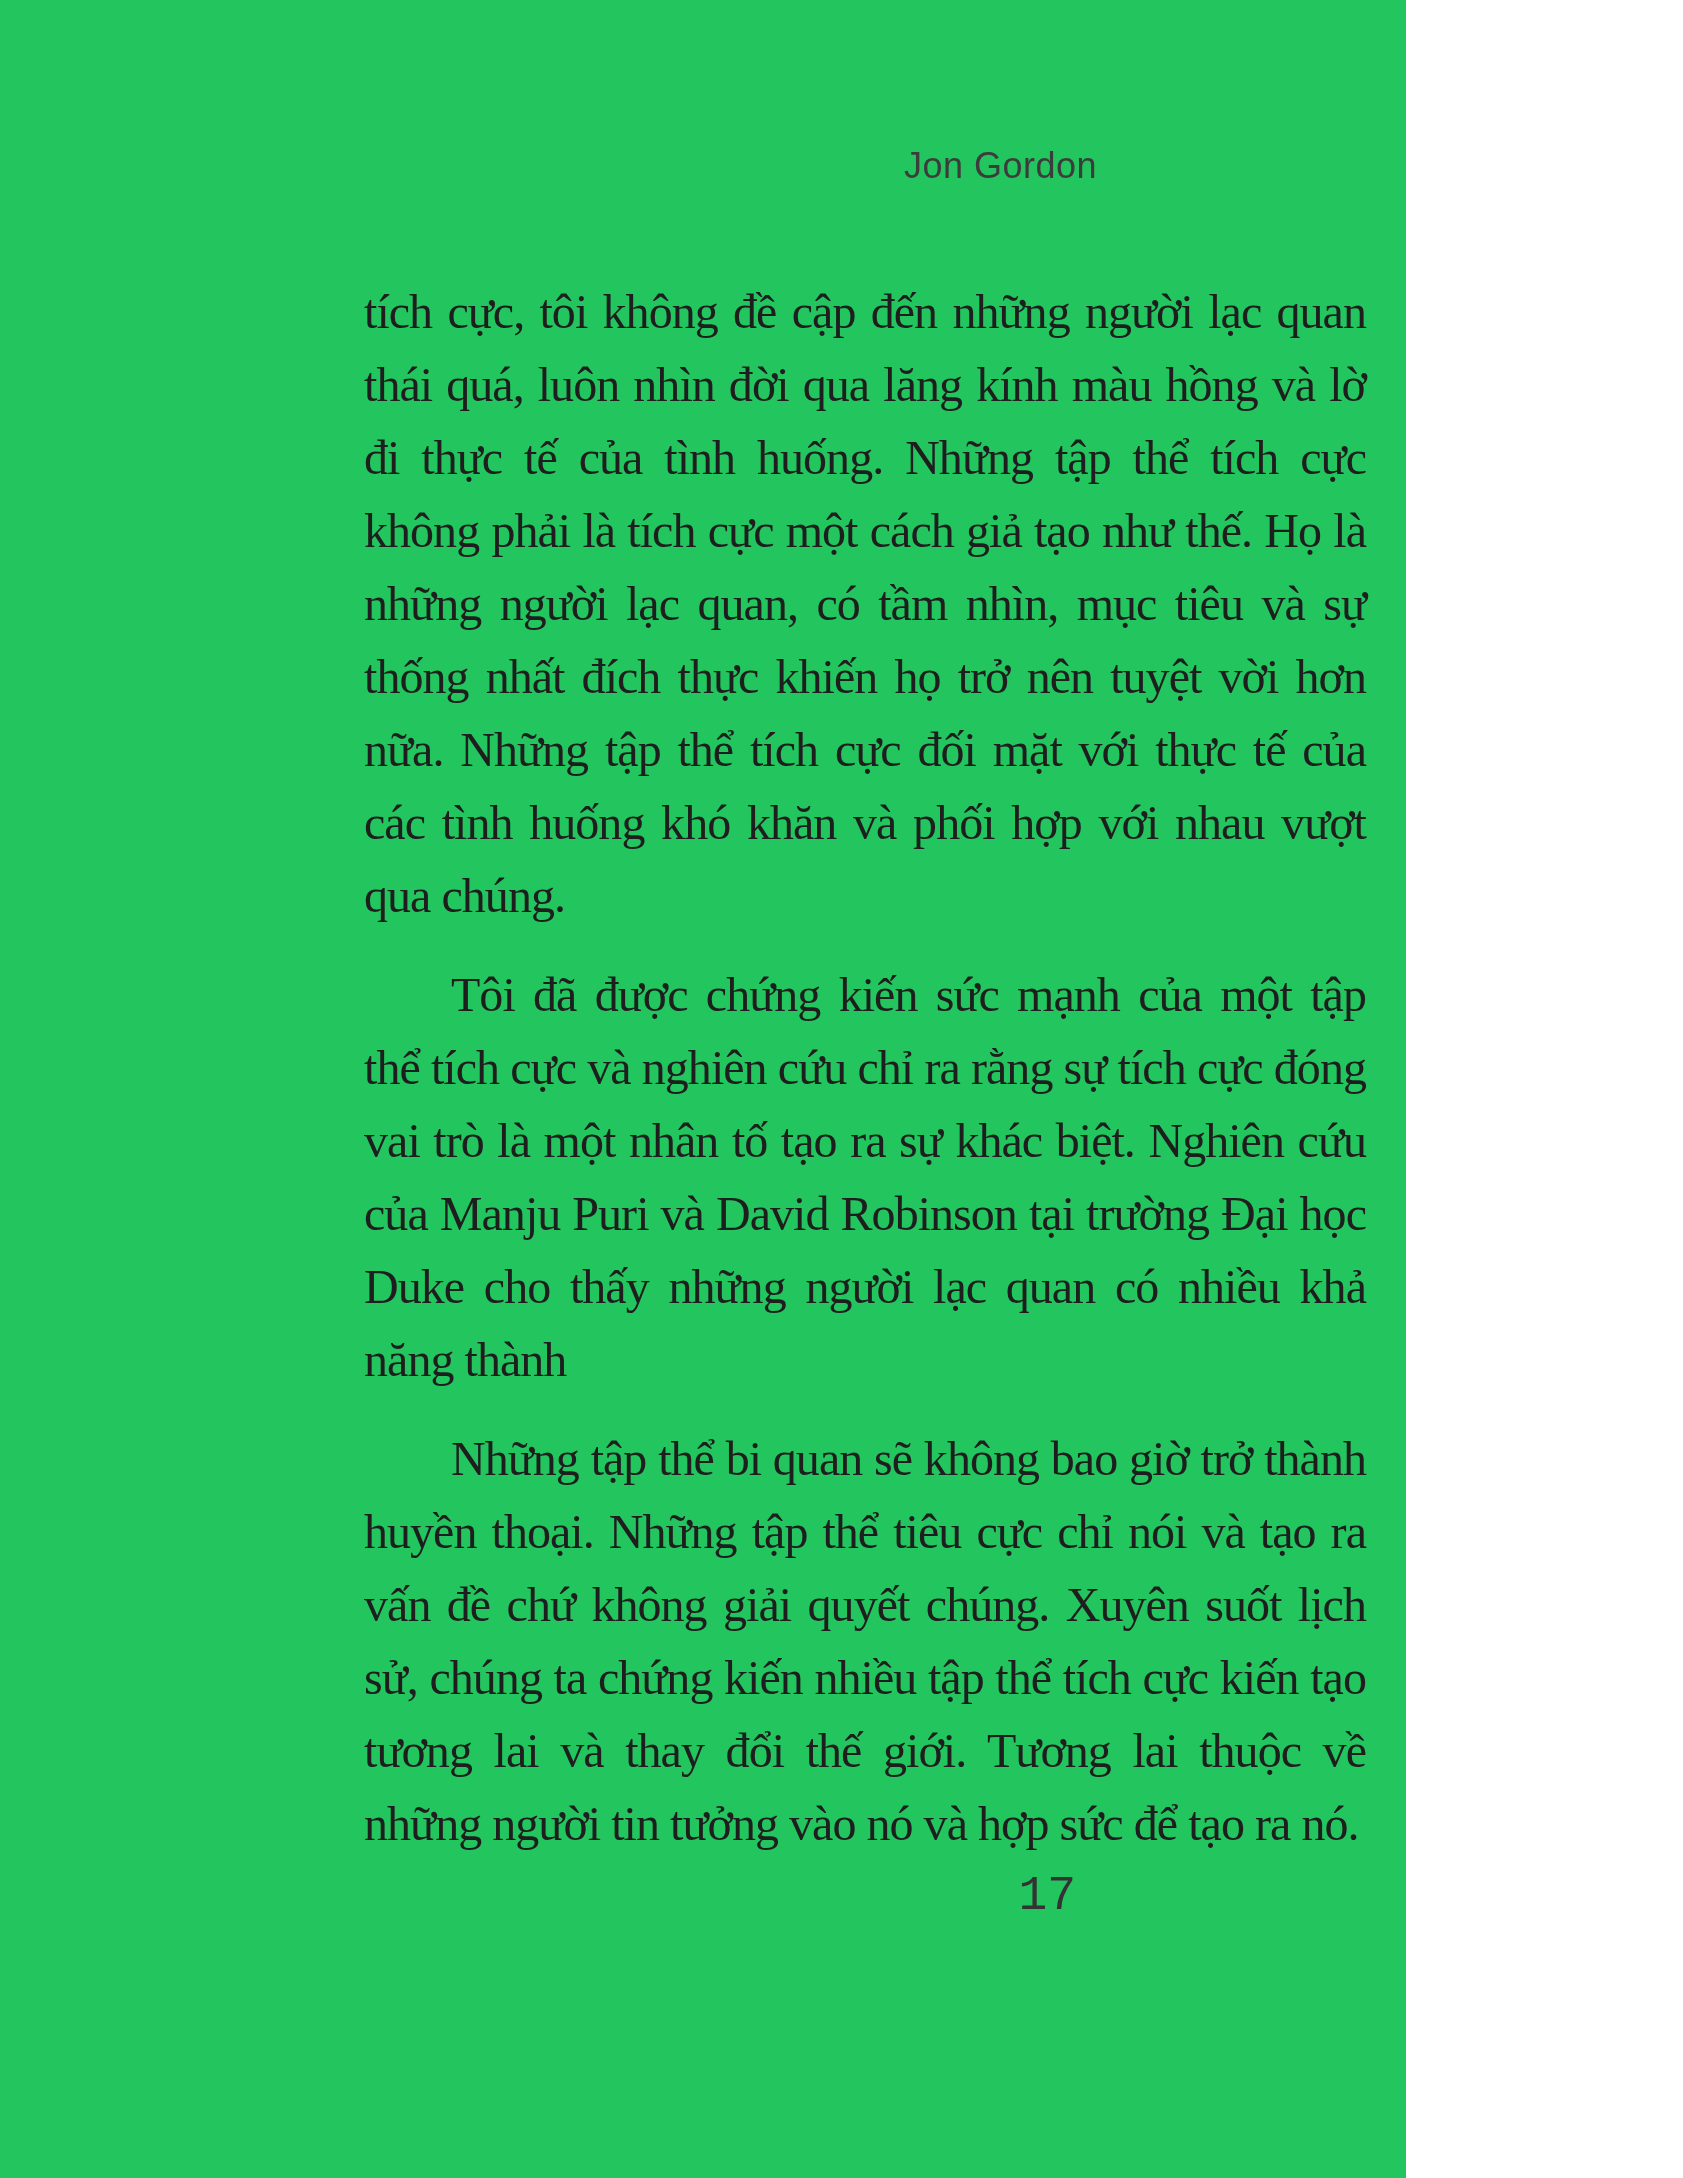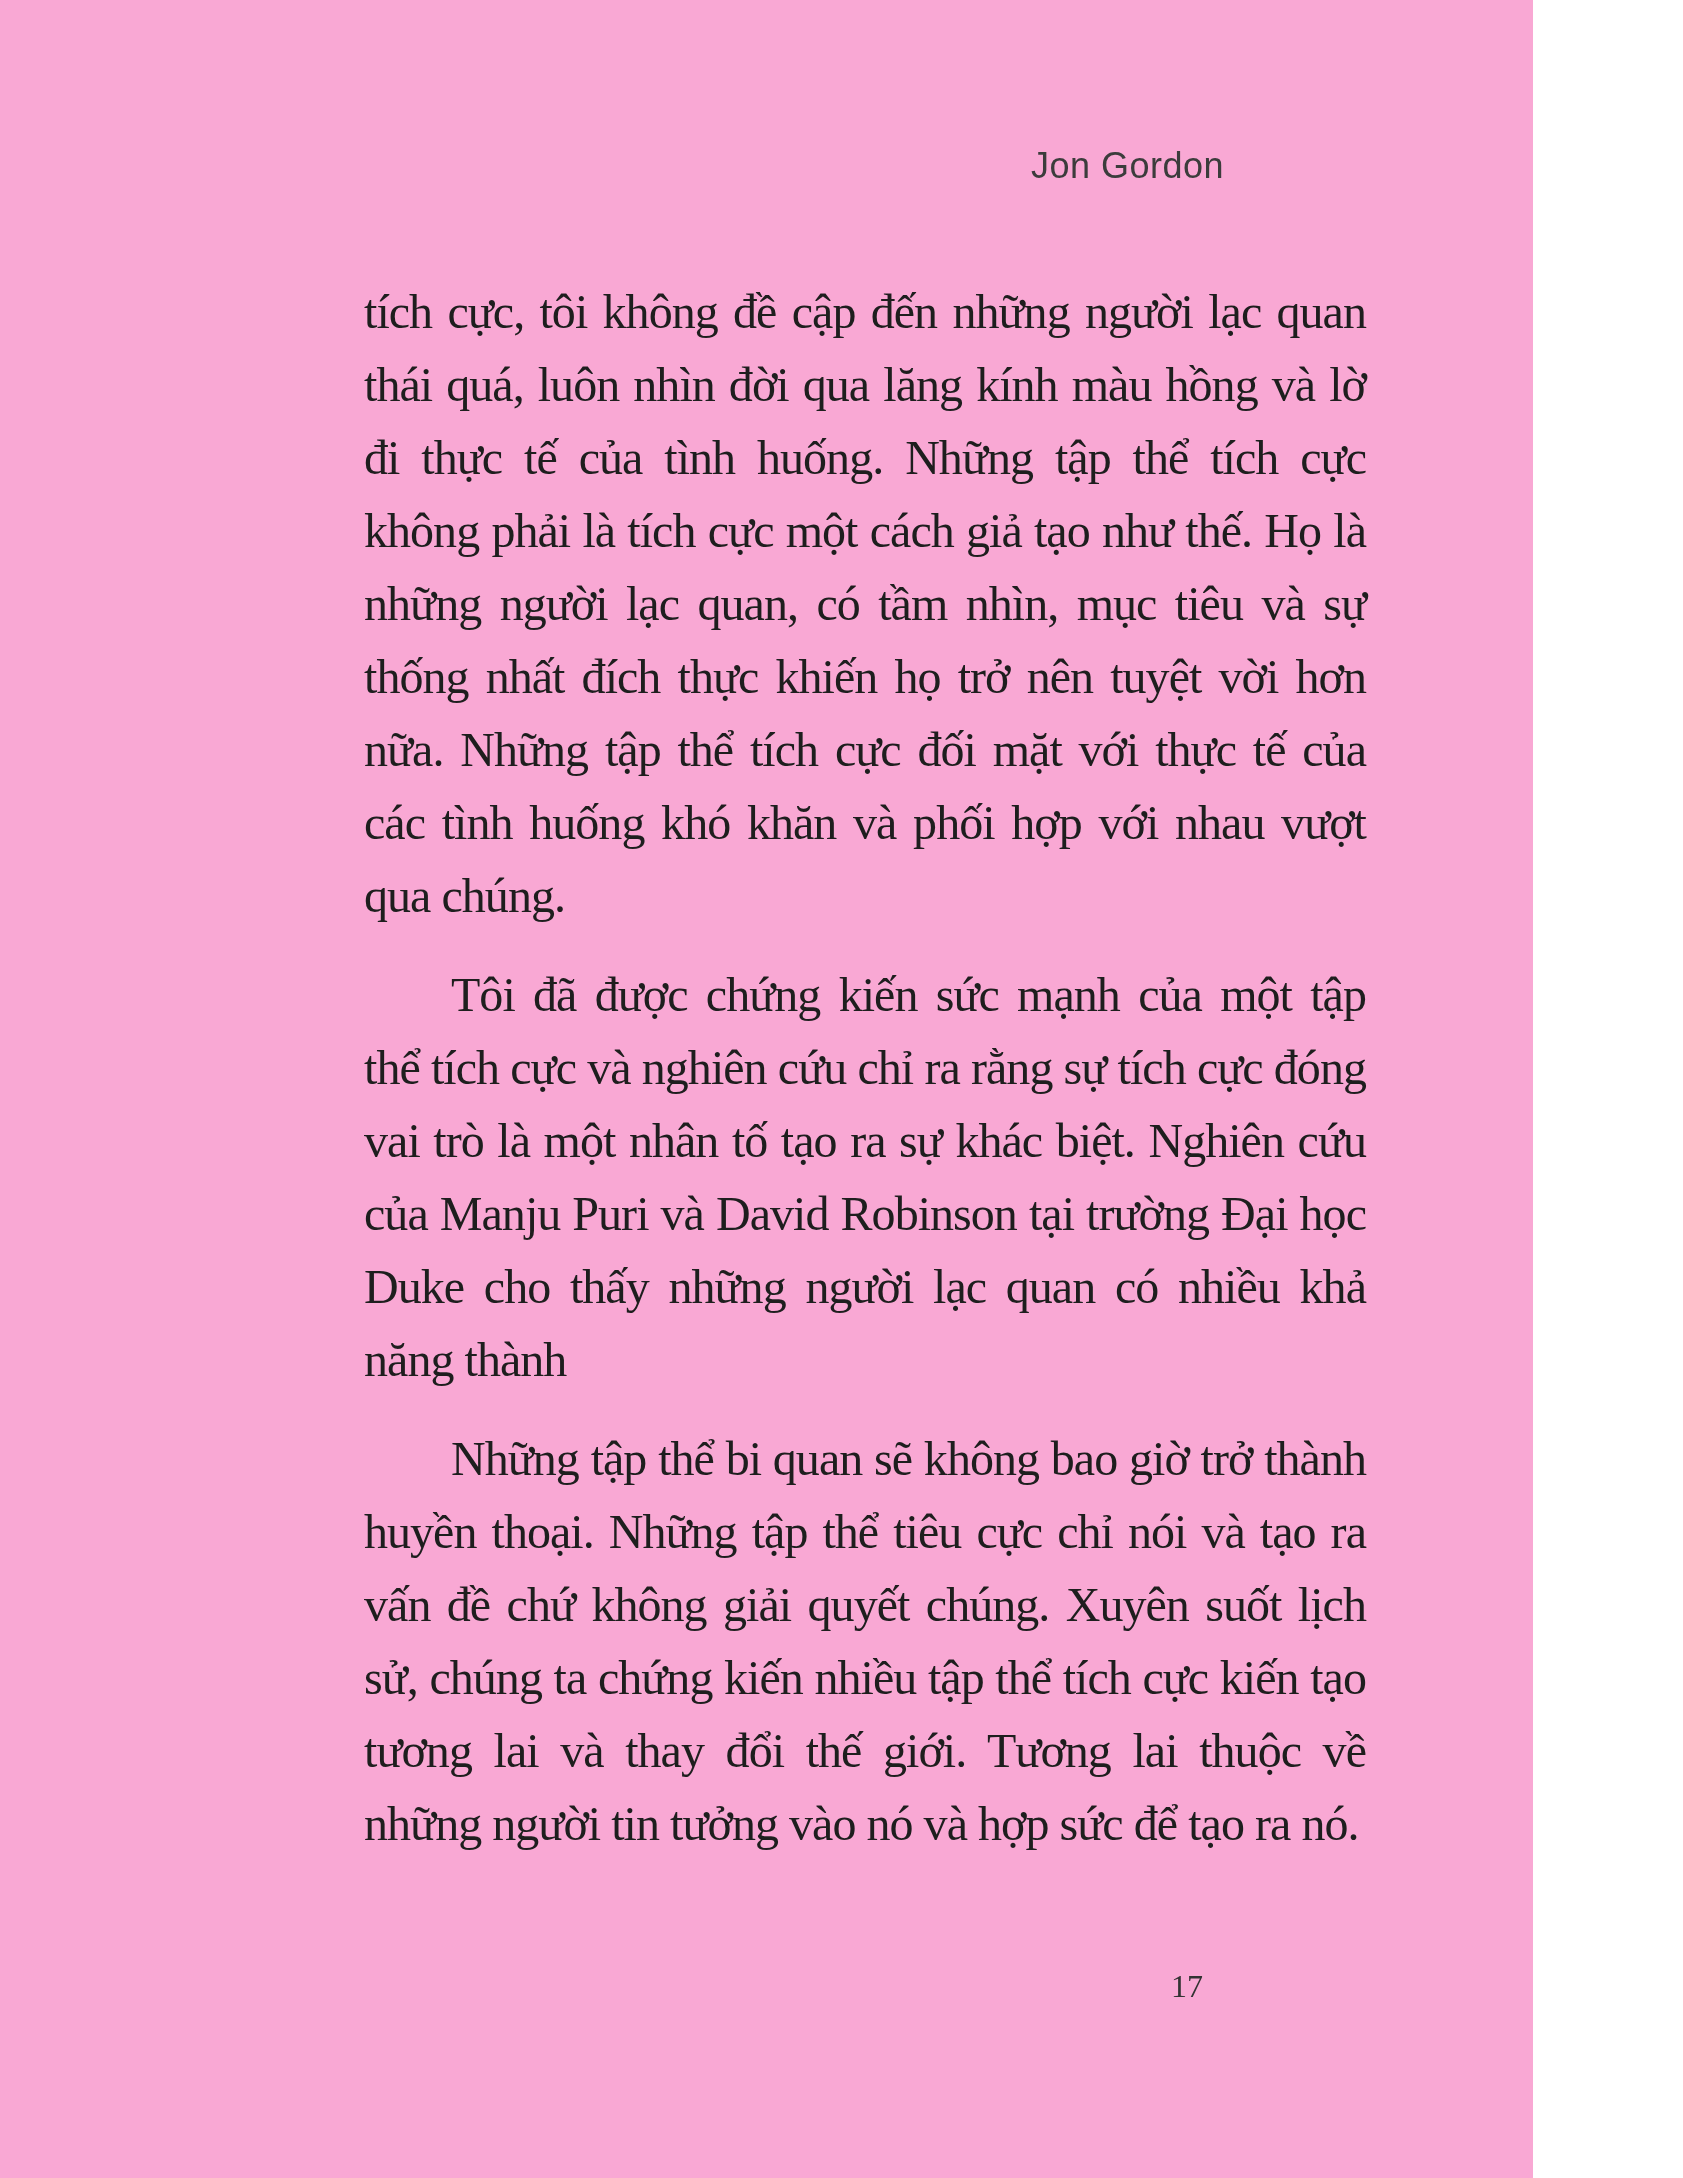--- a/index.html
+++ b/index.html
@@ -2,23 +2,23 @@
 <html lang="vi"><head>
 <meta charset="utf-8">
 <style>
   html, body {
     margin: 0;
     padding: 0;
     background: #ffffff;
   }
   .page {
     position: relative;
-    width: 1533px;
+    width: 1406px;
     height: 2178px;
-    background: #f9a8d4;
+    background: #22c55e;
     overflow: hidden;
     font-family: "Liberation Serif", serif;
   }
   .running-header {
     position: absolute;
     top: 145px;
     right: 309px;
     font-family: "Liberation Sans", sans-serif;
     font-size: 36px;
     line-height: 42px;
@@ -40,24 +40,24 @@
     margin: 16px;
   }
   .text-block p.para + p.para {
     margin-top: 26px;
   }
   .text-block p.para.indent {
     text-indent: 87px;
   }
   .page-number {
     position: absolute;
-    top: 1964px;
+    top: 1874px;
     right: 330px;
-    font-family: Liberation Serif, serif;
-    font-size: 32px;
+    font-family: Liberation Mono, monospace;
+    font-size: 48px;
     line-height: 44px;
     color: #333333;
   }
 </style>
 </head>
 <body>
 
 <div class="page">
 
   <div class="running-header">Jon Gordon</div>

